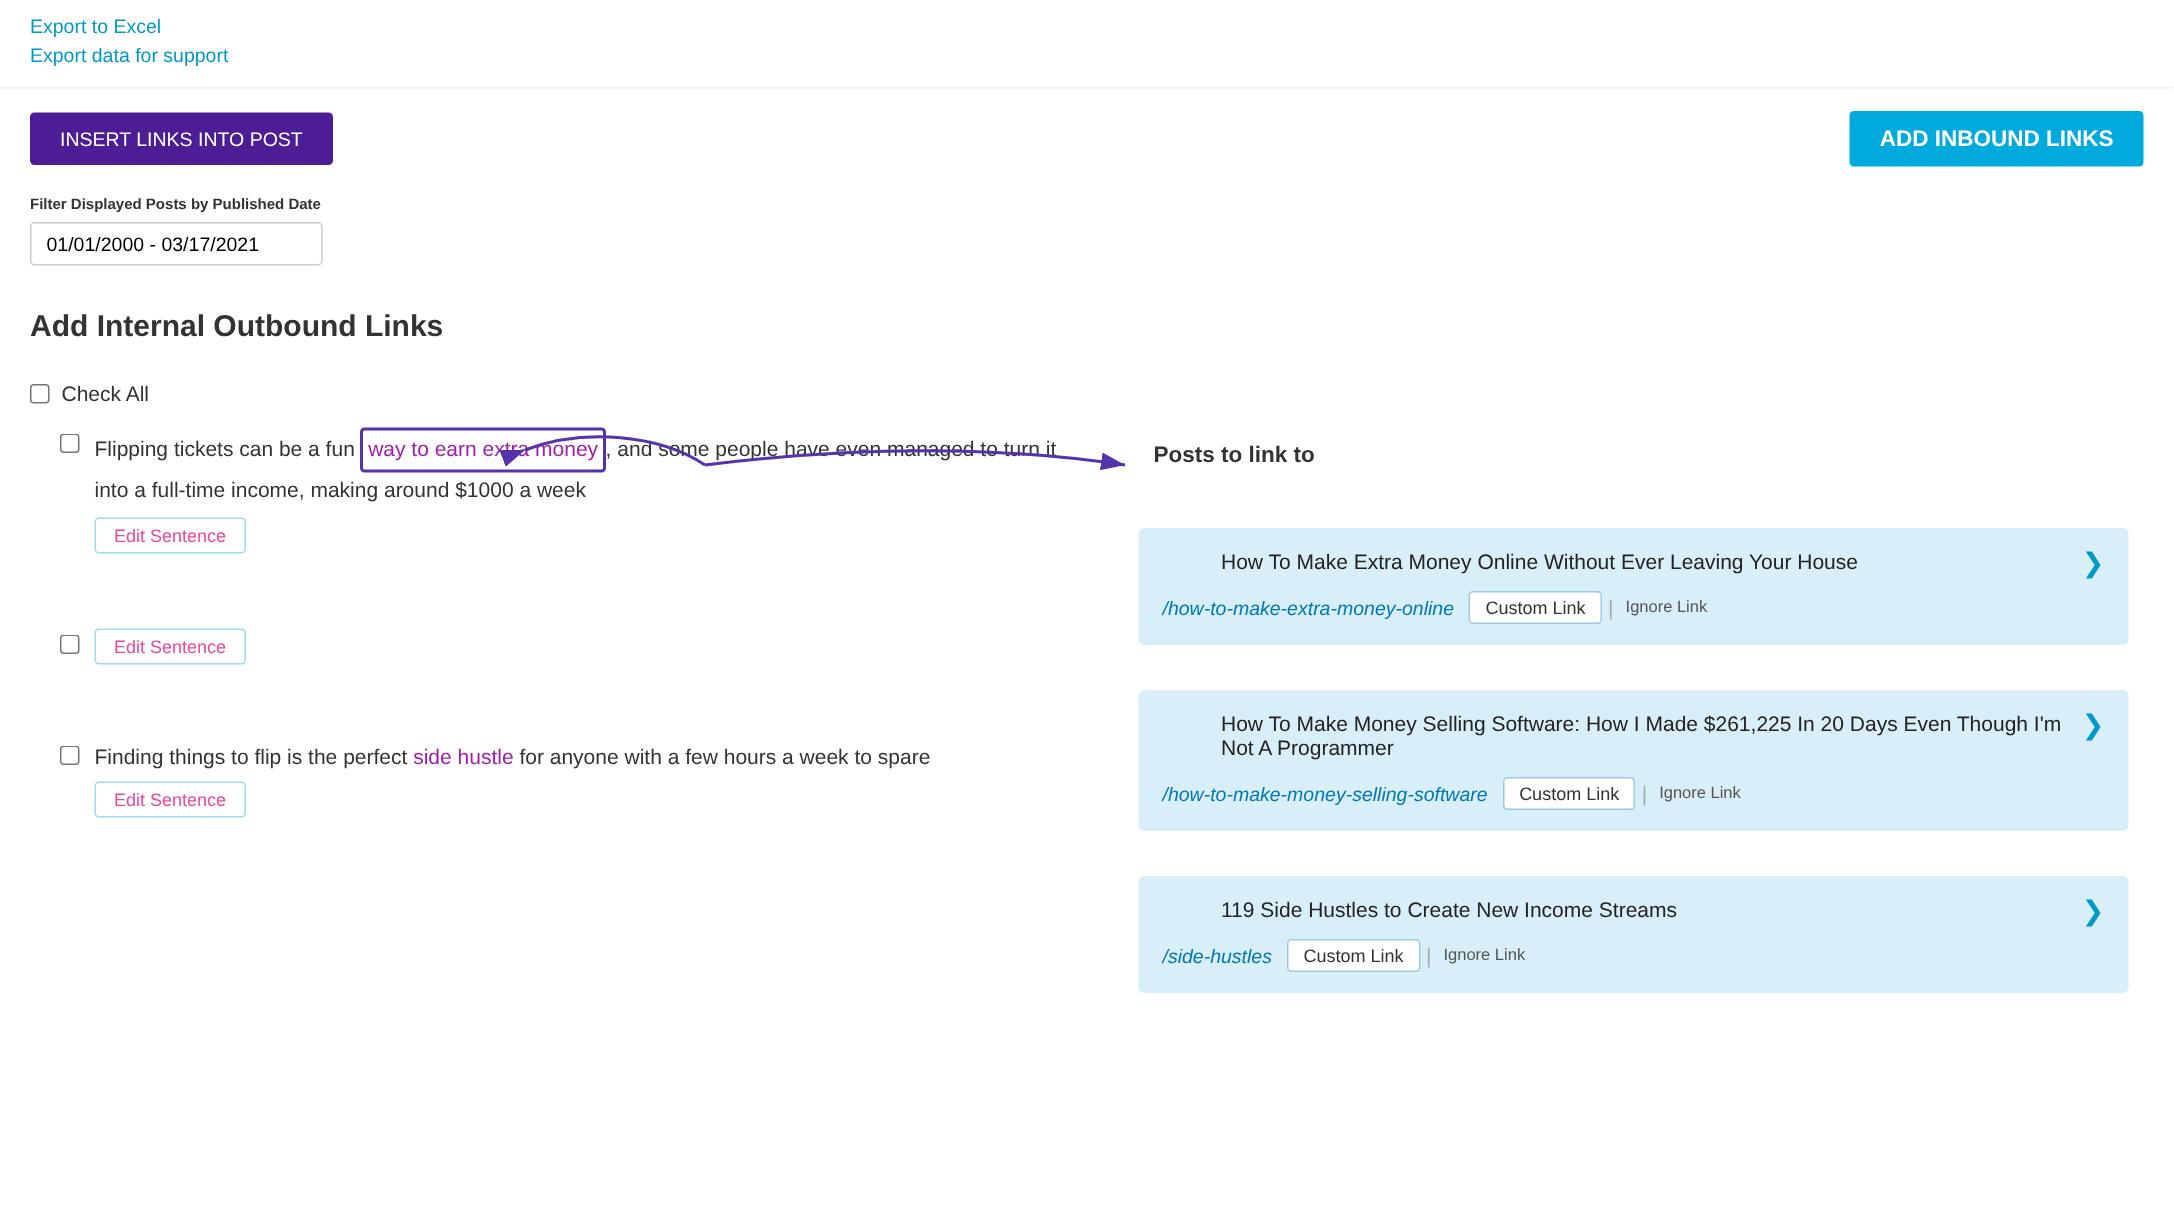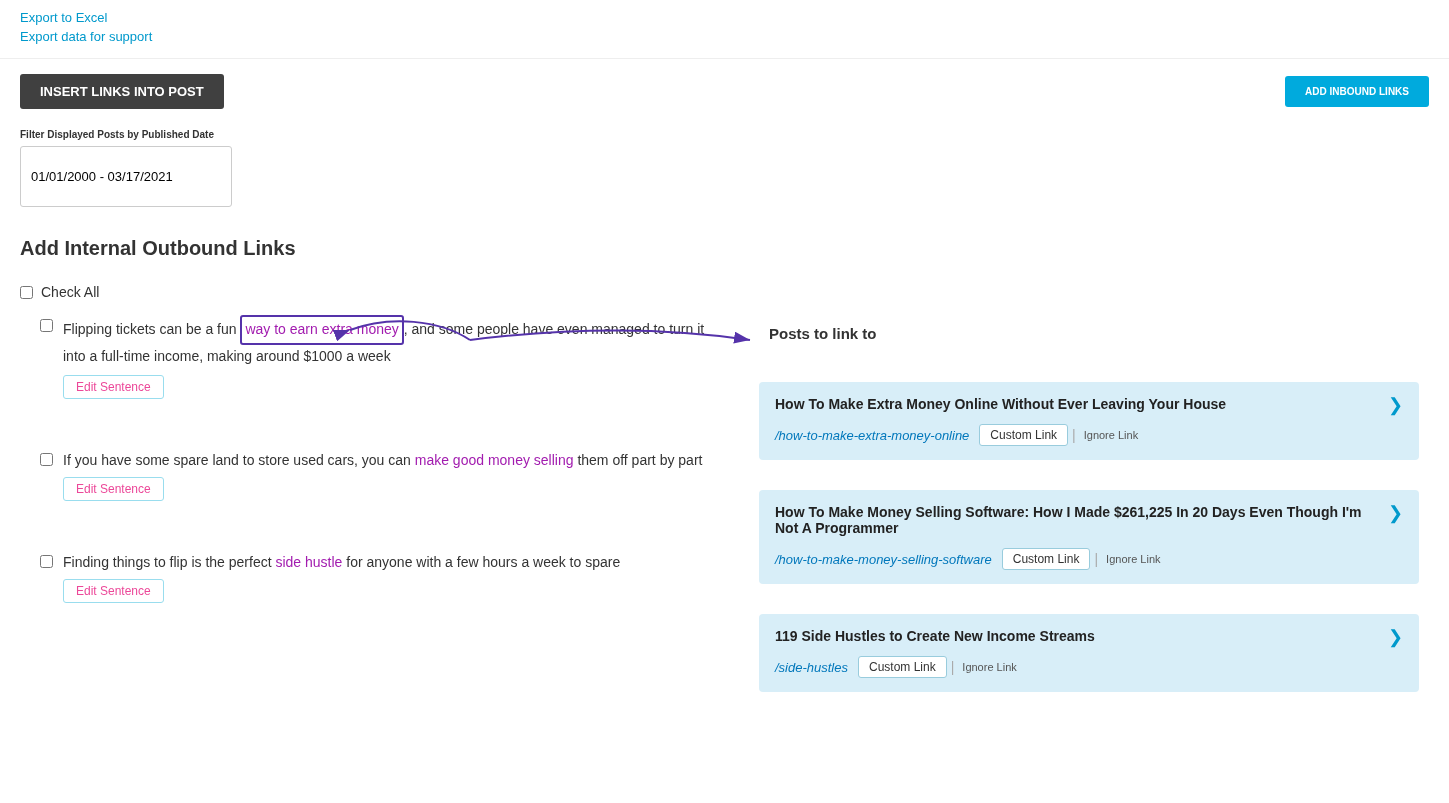--- a/index.html
+++ b/index.html
@@ -20,58 +20,58 @@
 
     .action-buttons {
       display: flex;
       justify-content: space-between;
       align-items: center;
       padding: 10px 20px;
       margin-top: 5px;
     }
 
     .btn-insert {
-      background: #404040;
+      background: #4c1d95;
       color: #fff;
       border: none;
       padding: 10px 20px;
       font-size: 13px;
-      font-weight: bold;
+      font-weight: normal;
       cursor: pointer;
       border-radius: 3px;
     }
 
     .btn-add-inbound {
       background: #00aadd;
       color: #fff;
       border: none;
       padding: 10px 20px;
-      font-size: 10px;
+      font-size: 15px;
       font-weight: bold;
       cursor: pointer;
       border-radius: 3px;
     }
 
     .filter-section {
       padding: 10px 20px;
       margin-bottom: 10px;
     }
 
     .filter-section label {
       font-weight: bold;
       font-size: 10px;
       display: block;
       margin-bottom: 6px;
     }
 
     .date-input {
       border: 1px solid #ccc;
-      padding: 22px 10px;
+      padding: 6px 10px;
       font-size: 13px;
-      width: 212px;
+      width: 195px;
       border-radius: 3px;
     }
 
     .outbound-section {
       padding: 10px 20px;
     }
 
     .outbound-title {
       font-weight: bold;
       font-size: 20px;
@@ -142,23 +142,24 @@
 
     .post-suggestion-card {
       background: #d8eef8;
       border-radius: 4px;
       padding: 14px 16px;
       margin-bottom: 15px;
     }
 
     .post-suggestion-title {
       font-size: 14px;
-      font-weight: bold;
+      font-weight: normal;
       color: #222;
       margin-bottom: 8px;
+      margin-left: 39px;
     }
 
     .post-url {
       color: #0077bb;
       font-size: 13px;
       font-style: italic;
       margin-right: 10px;
     }
 
     .btn-custom-link {
@@ -258,23 +259,20 @@
               <button class="btn-edit-sentence">Edit Sentence</button>
             </div>
           </div>
         </div>
       </div>
 
       <div class="sentence-item">
         <div style="display:flex; align-items:flex-start; gap:10px;">
           <input type="checkbox" class="sentence-checkbox" style="margin-top: 4px;">
           <div>
-            <div class="sentence-text">
-              <span>If you have some spare land to store used cars, you can </span><a href="#" class="sentence-link">make good money selling</a><span> them off part by part</span>
-            </div>
             <div>
               <button class="btn-edit-sentence">Edit Sentence</button>
             </div>
           </div>
         </div>
       </div>
 
       <div class="sentence-item">
         <div style="display:flex; align-items:flex-start; gap:10px;">
           <input type="checkbox" class="sentence-checkbox" style="margin-top: 4px;">

